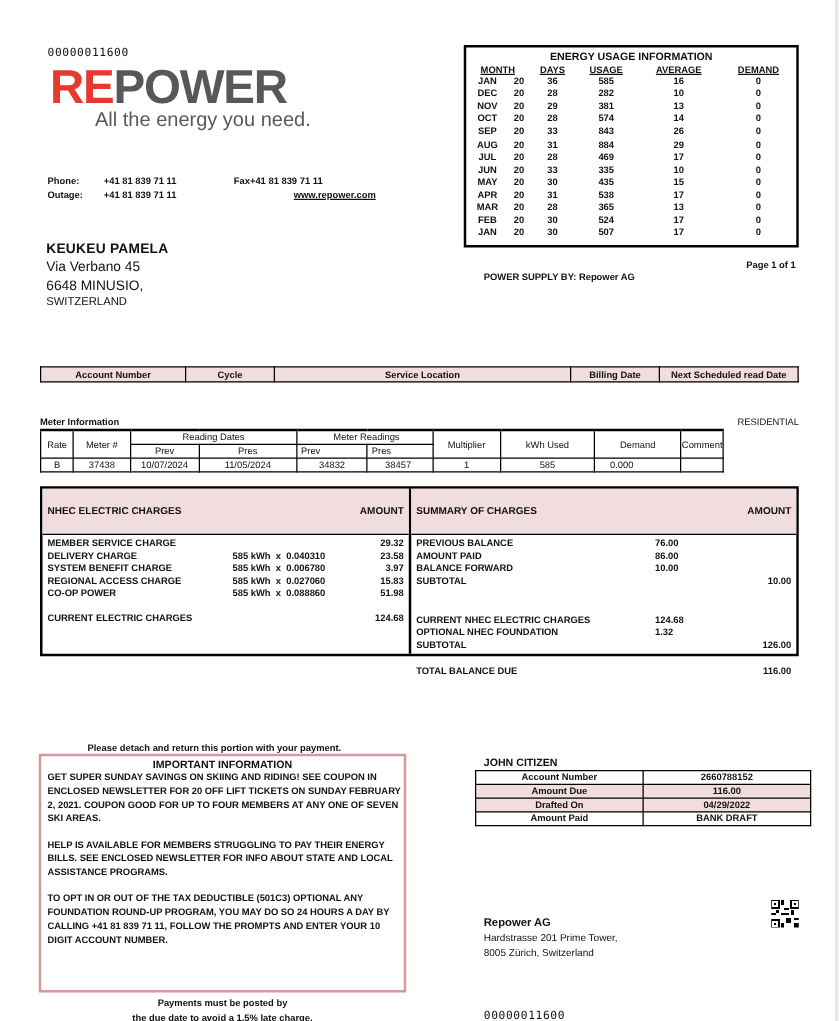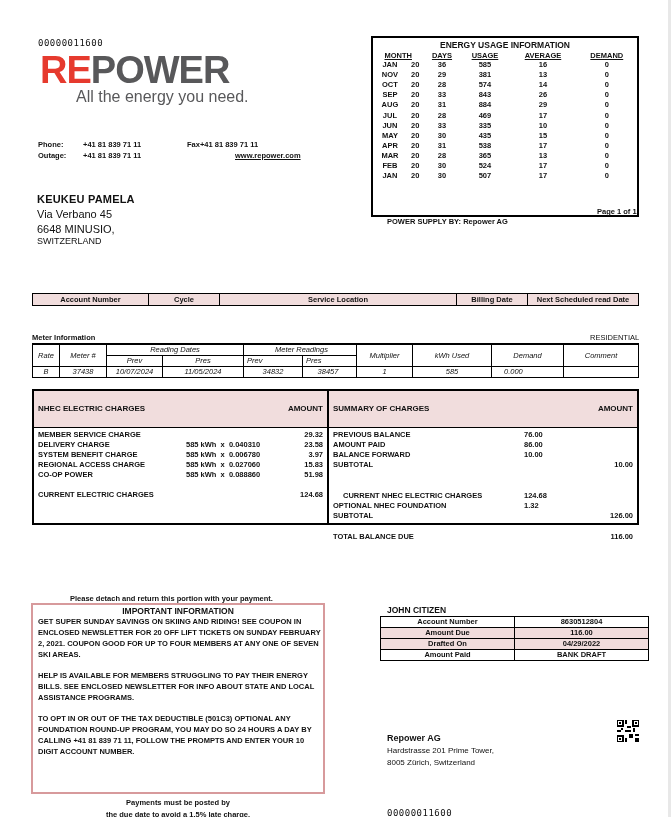--- a/index.html
+++ b/index.html
@@ -16,36 +16,36 @@
   .tagline { left:76px; top:88px; font-size:16px; color:#58585a; }
 
   .contact { font-size:7.5px; font-weight:bold; line-height:11px; }
   .contact a { color:#111; text-decoration:underline;margin-left:48px; }
 
   .cust-name { left:37px; top:193px; font-weight:bold; font-size:11px; letter-spacing:0.2px; }
   .cust-line { left:37px; font-size:11px; }
   .cust-country { left:37px; top:236px; font-size:9px; }
 
   
-  .usage { left:371px; top:36px; width:268px; height:181px; border:2px solid #000; box-sizing:border-box; }
+  .usage { left:371px; top:36px; width:268px; height:162px; border:2px solid #000; box-sizing:border-box; }
   .usage-title { text-align:center; font-size:8.5px; font-weight:bold; margin-top:2px; }
   .usage table { border-collapse:collapse; width:100%; font-size:7.5px; font-weight:bold; }
   .usage th { font-weight:bold; text-decoration:underline; padding:0; height:10px; }
   .usage td { text-align:center; padding:0; height:10.1px; line-height:10px; }
   .page-of { left:597px; top:207px; font-size:7.5px; font-weight:bold; }
   .supply-by { left:387px; top:217px; font-size:7.5px; font-weight:bold; }
 
   
   .acct { left:32px; top:293px; width:607px; border-collapse:collapse; font-size:7.5px; font-weight:bold; }
   .acct th { background:#f1dddd; border:1.5px solid #000; height:11px; padding:0; font-weight:bold; }
   .acct td { border:1.5px solid #000; text-align:center; height:24px; padding:0; line-height:10px; }
 
   .meter-label { left:32px; top:333px; font-size:7.5px; font-weight:bold; }
   .residential { left:590px; top:333px; font-size:7.5px; }
-  .meter { left:32px; top:343px; width:607px; border-collapse:collapse; font-size:7.5px;font-style:italic; }
+  .meter { left:32px; top:343px; width:547px; border-collapse:collapse; font-size:7.5px; }
   .meter td { border:1px solid #000; text-align:center; padding:0; height:10px; line-height:10px; }
   .meter tr.topline td { border-top:2px solid #000; }
 
   
   .charges { left:32px; top:389px; width:607px; height:136px; border:2px solid #000; box-sizing:border-box; }
   .charges .col { position:absolute; top:0; height:132px; font-size:7.5px; font-weight:bold; }
   .charges .hdr { background:#f1dddd; height:12px; line-height:12px; border-bottom:1.5px solid #000; padding:12px 4px; font-size:8px; display:flex; justify-content:space-between; }
   .charges .row { position:relative; height:10px; line-height:10px; }
   .charges .row span { position:absolute; }
 
@@ -103,20 +103,28 @@
         <th>DEMAND</th>
       </tr>
     </thead>
     <tbody id="usage-body">
         <tr>
           <td>JAN</td>
           <td>20</td>
           <td>36</td>
           <td>585</td>
           <td>16</td>
+          <td>0</td>
+        </tr>
+        <tr>
+          <td>DEC</td>
+          <td>20</td>
+          <td>28</td>
+          <td>282</td>
+          <td>10</td>
           <td>0</td>
         </tr>
         <tr>
           <td>NOV</td>
           <td>20</td>
           <td>29</td>
           <td>381</td>
           <td>13</td>
           <td>0</td>
         </tr>
@@ -308,21 +316,21 @@
     <div class="row">
         <span style="left:4px">BALANCE FORWARD</span>
         <span style="left:195px">10.00</span>
       </div>
     <div class="row">
         <span style="left:4px">SUBTOTAL</span>
         <span style="right:4px">10.00</span>
       </div>
     <div style="height:21px"></div>
     <div class="row">
-        <span style="left:14px">CURRENT NHEC ELECTRIC CHARGES</span>
+        <span style="left:4px">CURRENT NHEC ELECTRIC CHARGES</span>
         <span style="left:195px">124.68</span>
       </div>
     <div class="row">
         <span style="left:4px">OPTIONAL NHEC FOUNDATION</span>
         <span style="left:195px">1.32</span>
       </div>
     <div class="row">
         <span style="left:4px">SUBTOTAL</span>
         <span style="right:4px">126.00</span>
       </div>
@@ -344,21 +352,21 @@
 <div class="abs posted">
   <div>Payments must be posted by</div>
   <div>the due date to avoid a 1.5% late charge.</div>
 </div>
 
 <div class="abs john">JOHN CITIZEN</div>
 <table class="abs stub">
   <tbody>
       <tr>
         <td>Account Number</td>
-        <td>8630512804</td>
+        <td>2660788152</td>
       </tr>
   <tr class="pink">
         <td>Amount Due</td>
         <td>116.00</td>
       </tr>
   <tr class="pink">
         <td>Drafted On</td>
         <td>04/29/2022</td>
       </tr>
   <tr>

